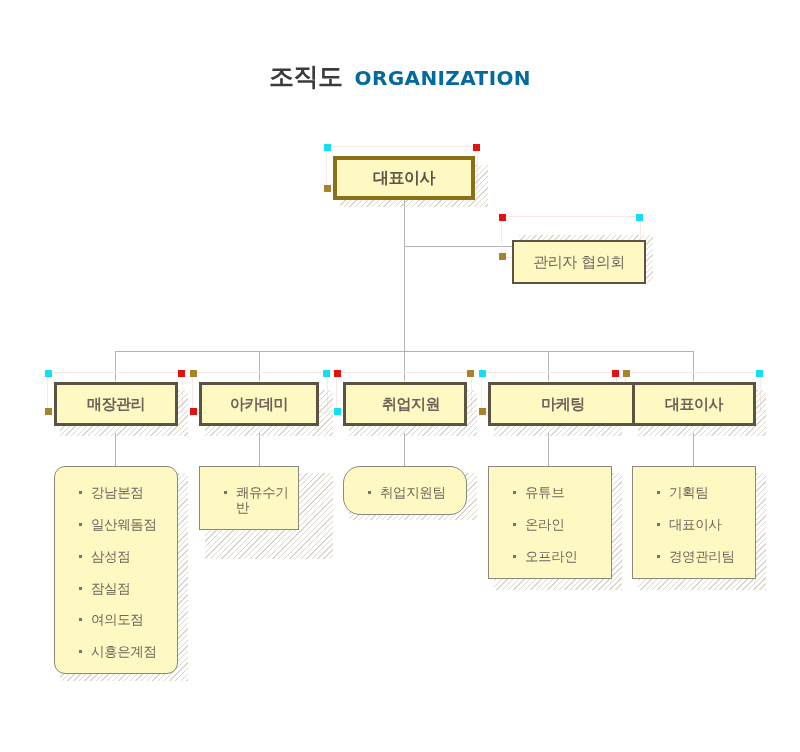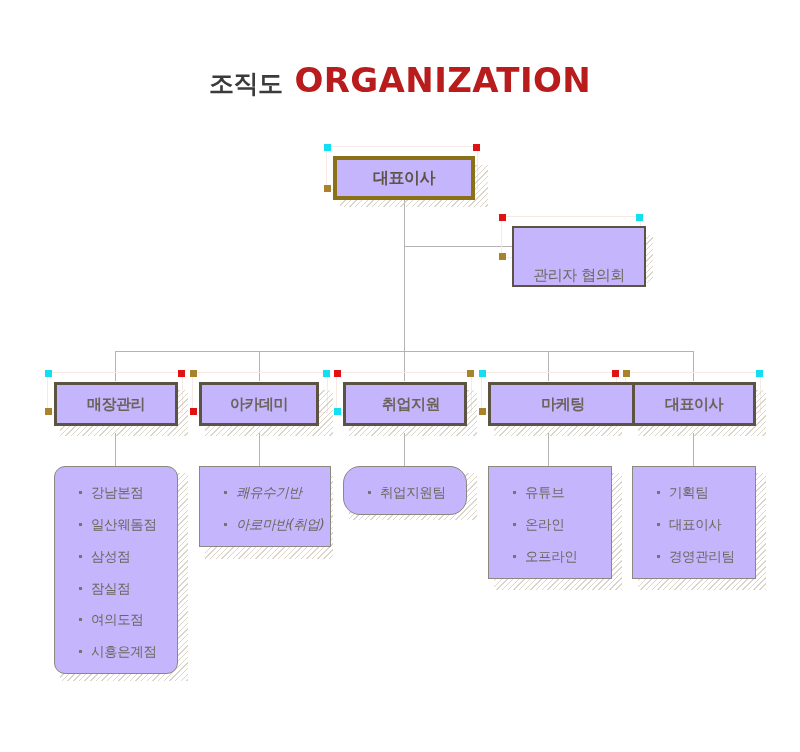--- a/index.html
+++ b/index.html
@@ -24,23 +24,23 @@
     text-align: center;
     white-space: nowrap;
   }
   #title-ko {
     font-size: 25px;
     font-weight: bold;
     color: #3b3b3b;
     letter-spacing: -0.5px;
   }
   #title-en {
-    font-size: 34px;
-    font-weight: bold;
-    color: #b91c1c;
+    font-size: 20px;
+    font-weight: bold;
+    color: #0369a1;
     letter-spacing: 0.4px;
     margin-left: 12px;
   }
 
   
   .line-v, .line-h {
     position: absolute;
     background: #b3b3b3;
   }
   .line-v { width: 1px; }
@@ -61,21 +61,21 @@
   .sq.red   { background: #e11212; }
   .sq.olive { background: #a8832c; }
   .sq.tl { left: -3px;  top: -3px; }
   .sq.tr { right: -3px; top: -3px; }
   .sq.bl { left: -3px;  bottom: -3px; }
 
   
   .node {
     position: absolute;
     box-sizing: border-box;
-    background: #c4b5fd;
+    background: #fef9c3;
     display: flex;
     align-items: center;
     justify-content: center;
     color: #6b625a;
     z-index: 3;
   }
   .hatch {
     position: absolute;
     z-index: 1;
     background-image: repeating-linear-gradient(
@@ -163,21 +163,21 @@
 <div class="node" id="node-ceo" style="left:333px; top:156px; width:142px; height:44px;">
   <span>대표이사</span>
 </div>
 
 <div class="frame" style="left:501px; top:216px; width:140px; height:42px;">
   <span class="sq red tl"></span>
   <span class="sq cyan tr"></span>
   <span class="sq olive bl"></span>
 </div>
 <div class="hatch" style="left:519px; top:235px; width:134px; height:48px;"></div>
-<div class="node node-side" style="left:512px; top:226px; width:134px; height:61px;align-items:flex-end;">
+<div class="node node-side" style="left:512px; top:240px; width:134px; height:44px;">
   <span>관리자 협의회</span>
 </div>
 
 <div class="frame" style="left:47px; top:372px; width:136px; height:41px;">
   <span class="sq cyan tl"></span>
   <span class="sq red tr"></span>
   <span class="sq olive bl"></span>
 </div>
 <div class="hatch" style="left:60px; top:390px; width:128px; height:46px;"></div>
 <div class="node node-l2" style="left:54px; top:382px; width:124px; height:44px;">
@@ -198,24 +198,23 @@
 <div class="frame" style="left:192px; top:372px; width:136px; height:41px;">
   <span class="sq olive tl"></span>
   <span class="sq cyan tr"></span>
   <span class="sq red bl"></span>
 </div>
 <div class="hatch" style="left:205px; top:390px; width:128px; height:46px;"></div>
 <div class="node node-l2" style="left:199px; top:382px; width:120px; height:44px;">
   <span>아카데미</span>
 </div>
 <div class="hatch" style="left:205px; top:473px; width:128px; height:86px;"></div>
-<div class="node node-list" style="left:199px; top:466px; width:132px;font-style:italic;">
+<div class="node node-list" style="left:199px; top:466px; width:100px;">
   <ul>
     <li>쾌유수기반</li>
-    <li>아로마반(취업)</li>
   </ul>
 </div>
 
 <div class="frame" style="left:336px; top:372px; width:136px; height:41px;">
   <span class="sq red tl"></span>
   <span class="sq olive tr"></span>
   <span class="sq cyan bl"></span>
 </div>
 <div class="hatch" style="left:349px; top:390px; width:128px; height:46px;"></div>
 <div class="node node-l2" style="left:343px; top:382px; width:124px; height:44px;padding-left:12px;">

